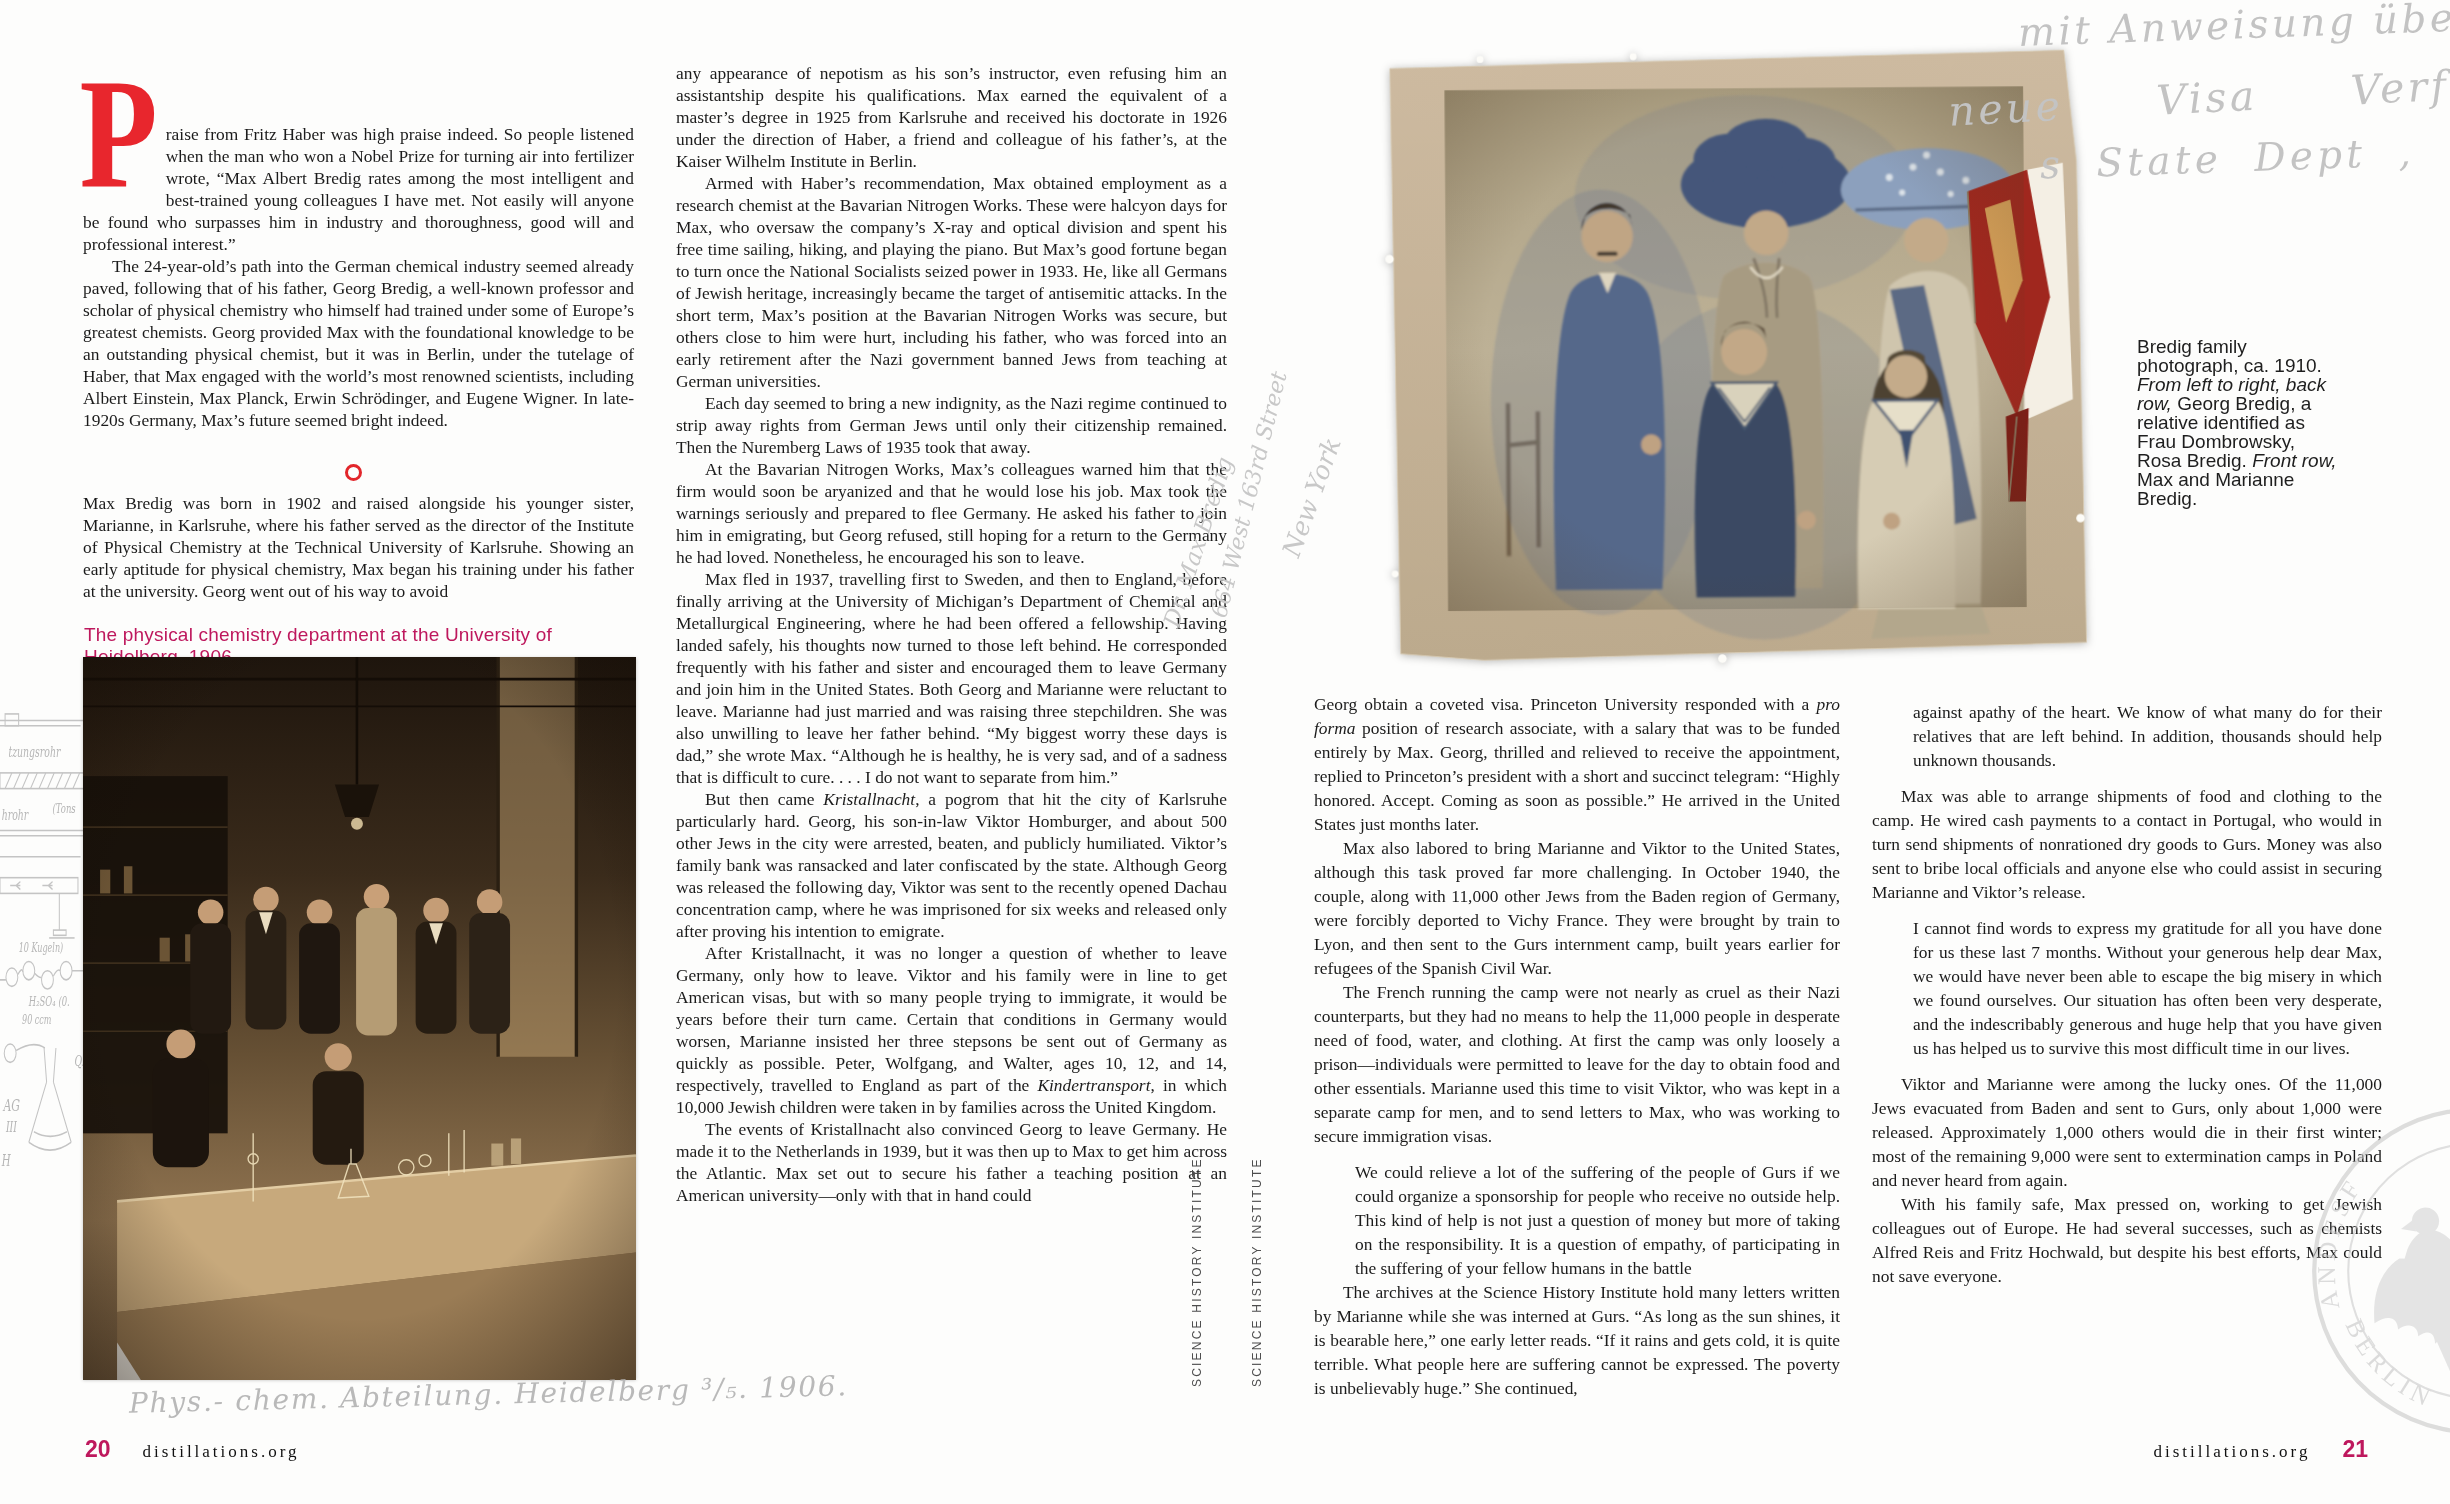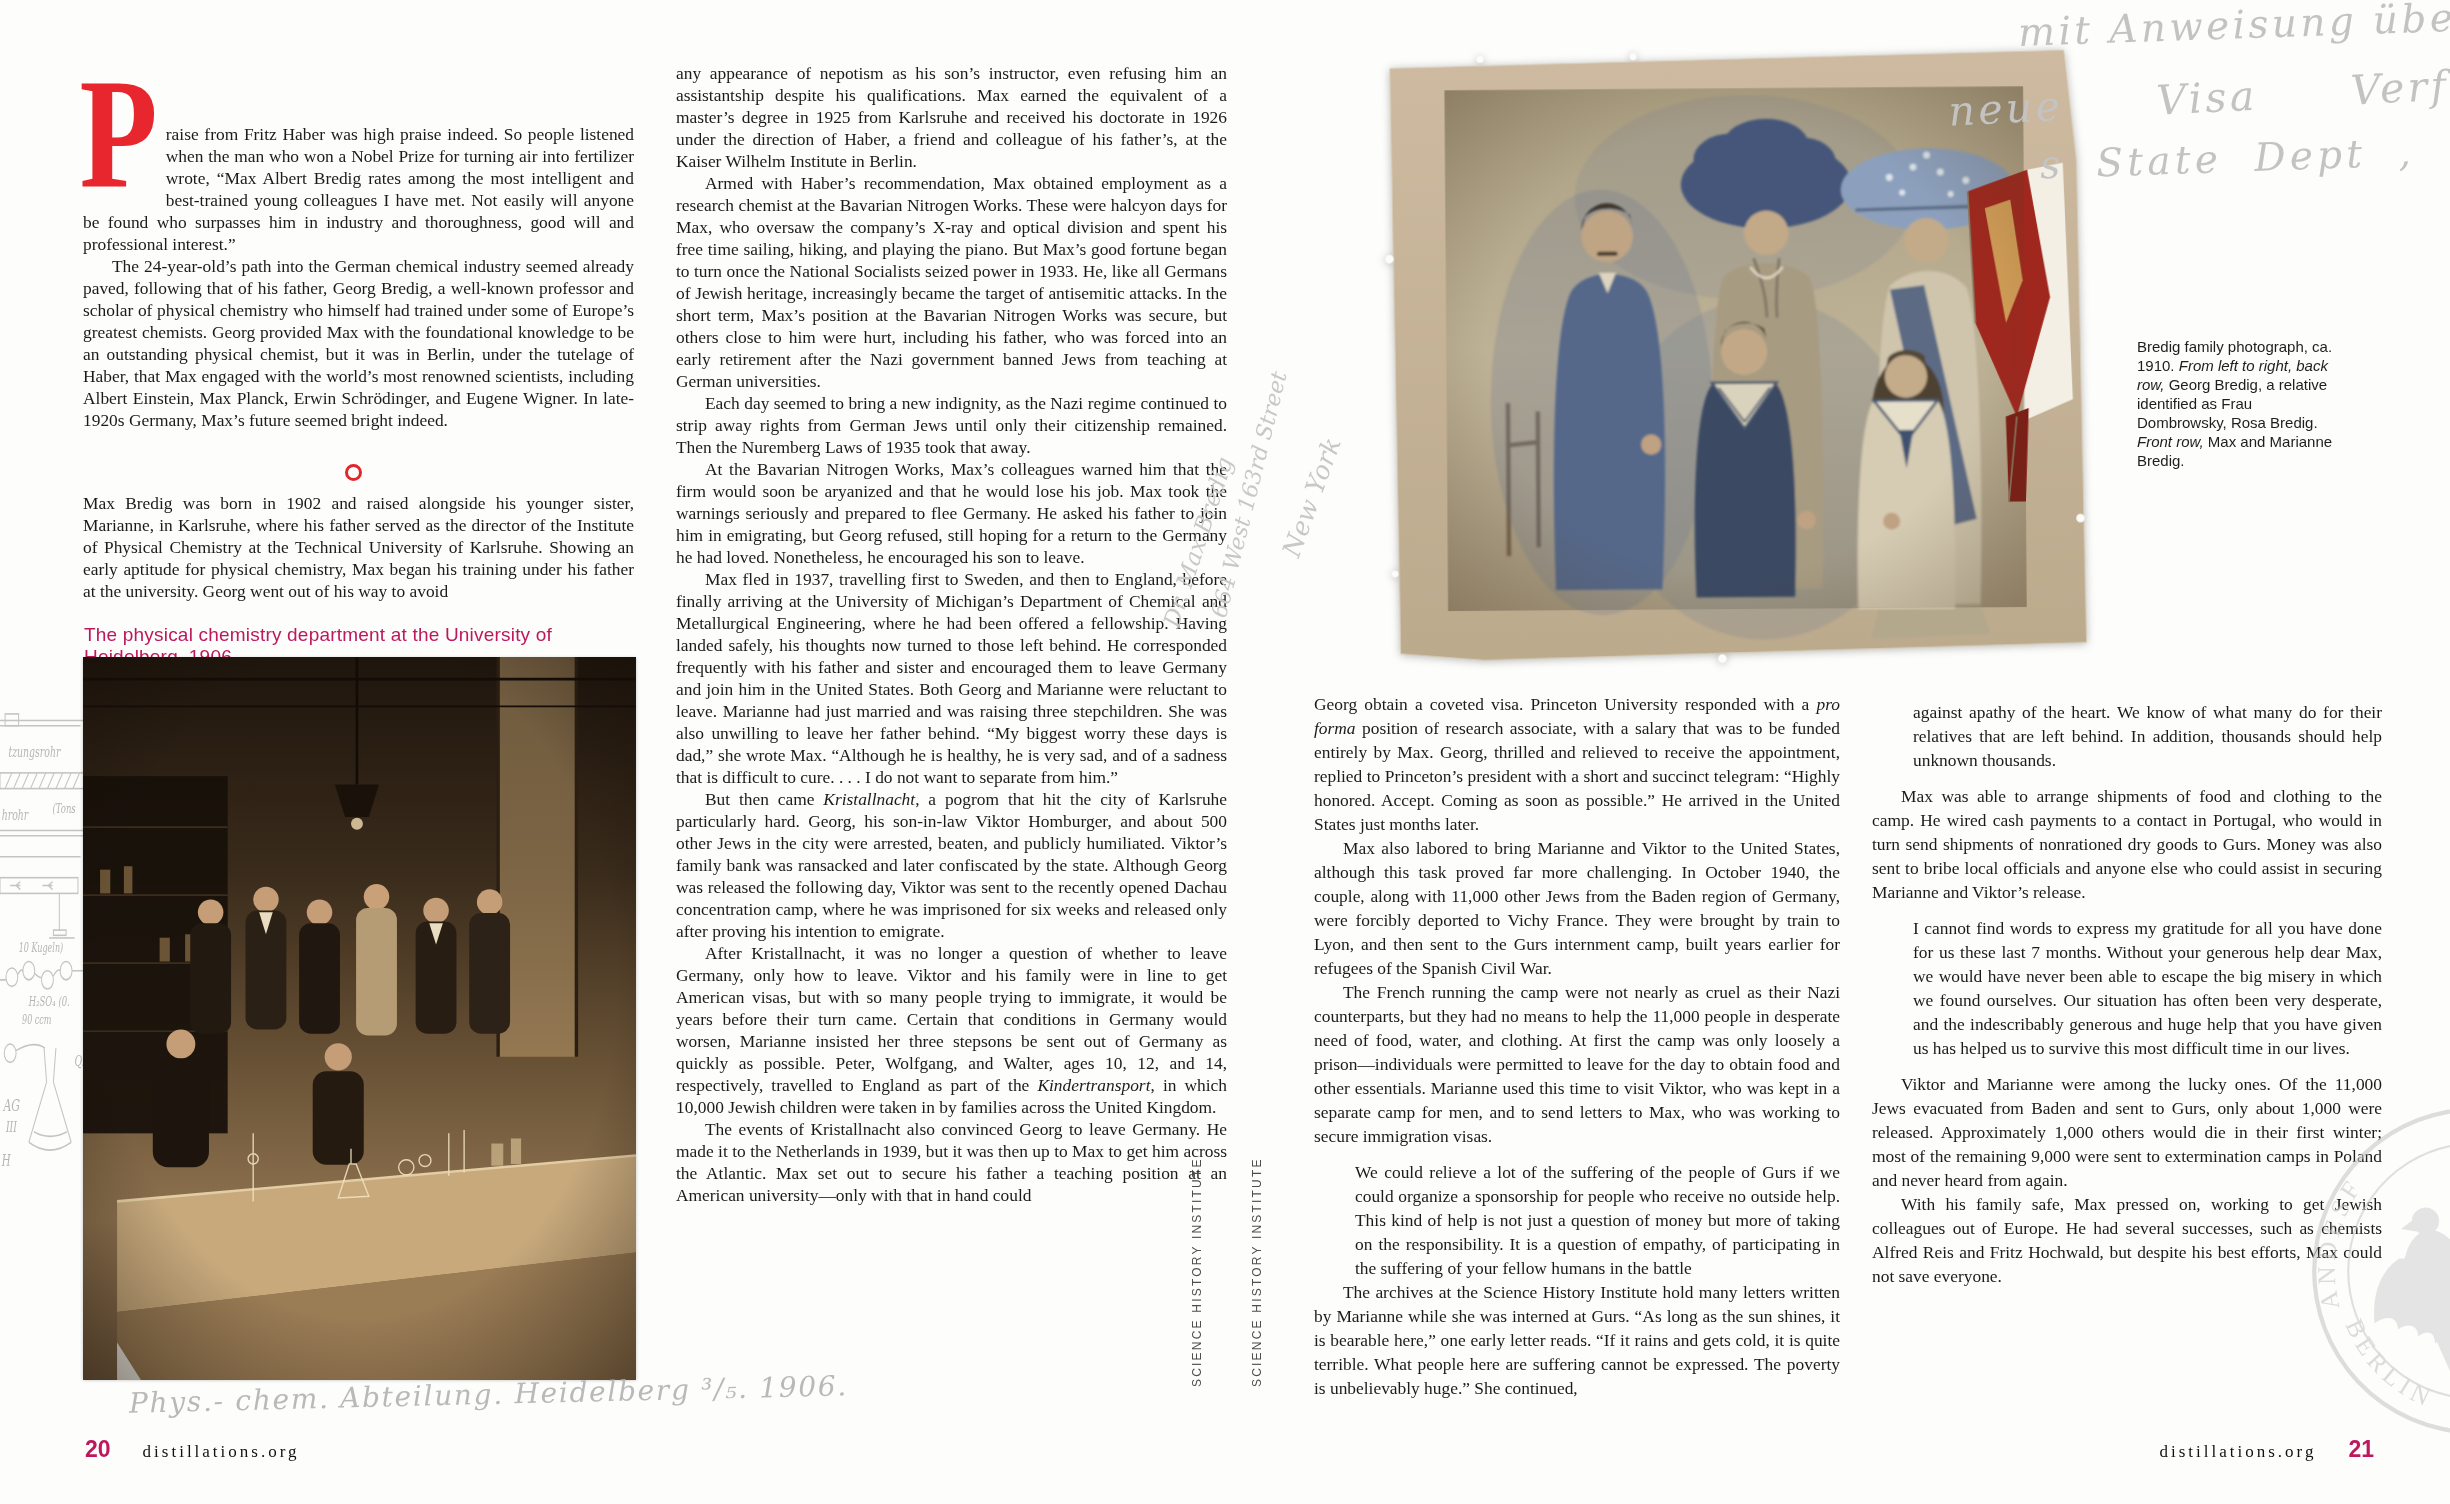--- a/index.html
+++ b/index.html
@@ -48,21 +48,21 @@
     box-shadow:0 0.9px 3.4px rgba(0,0,0,.25); background:#4a3826; z-index:2;
   }
   .sketch { position:absolute; left:0; top:710px; width:100px; height:655px; z-index:1; }
   .family-photo {
     position:absolute; left:1380px; top:44px; width:713px; height:623px;
     transform:rotate(-0.4deg); z-index:2;
     filter:drop-shadow(0 1.7px 4.3px rgba(0,0,0,.28));
   }
   .caption-right {
     position:absolute; left:2137px; top:337px; width:202px; margin:0;
-    font-family:"Liberation Sans", sans-serif; font-size:15px; line-height:19px;
+    font-family:"Liberation Sans", sans-serif; font-size:19px; line-height:19px;
     color:#1e1e1e; z-index:3;
   }
   
   .hw { font-family:"DejaVu Serif", serif; font-style:italic; color:#c3c3c3; white-space:nowrap; }
   .hw-photo {
     position:absolute; left:129px; top:1378px; z-index:3;
     font-size:28px; letter-spacing:1.7px; color:#b9b9b9;
     transform:rotate(-1.4deg);
   }
   .hw-top1 { position:absolute; left:2018px; top:1.7px;  font-size:39px; letter-spacing:3.4px; transform:rotate(-2deg); z-index:4; }
@@ -76,21 +76,21 @@
   .credit {
     position:absolute; font-family:"Liberation Sans", sans-serif;
     font-size:12px; letter-spacing:2.2px; color:#4d4d4d; white-space:nowrap;
     transform:rotate(-90deg); transform-origin:0 0;
   }
   .credit1 { left:1190px; top:1387px; }
   .credit2 { left:1250px; top:1387px; }
   
   .footer { position:absolute; top:1436px; z-index:3; }
   .footer-left  { left:85px; }
-  .footer-right { right:76px; text-align:center; }
+  .footer-right { right:82px; text-align:center; }
   .pgnum { font-family:"Liberation Sans", sans-serif; font-weight:700; font-size:23px; color:#be185d;margin-top:20px; }
   .site  { font-family:"Liberation Serif", serif; font-size:17px; letter-spacing:3px; color:#111; }
   .footer-left .site { margin-left:32px; }
   .footer-right .pgnum { margin-left:32px; }
   
   .stamp { position:absolute; left:2222px; top:1108px; z-index:1; opacity:.6; }
 </style>
 </head>
 <body>
 

